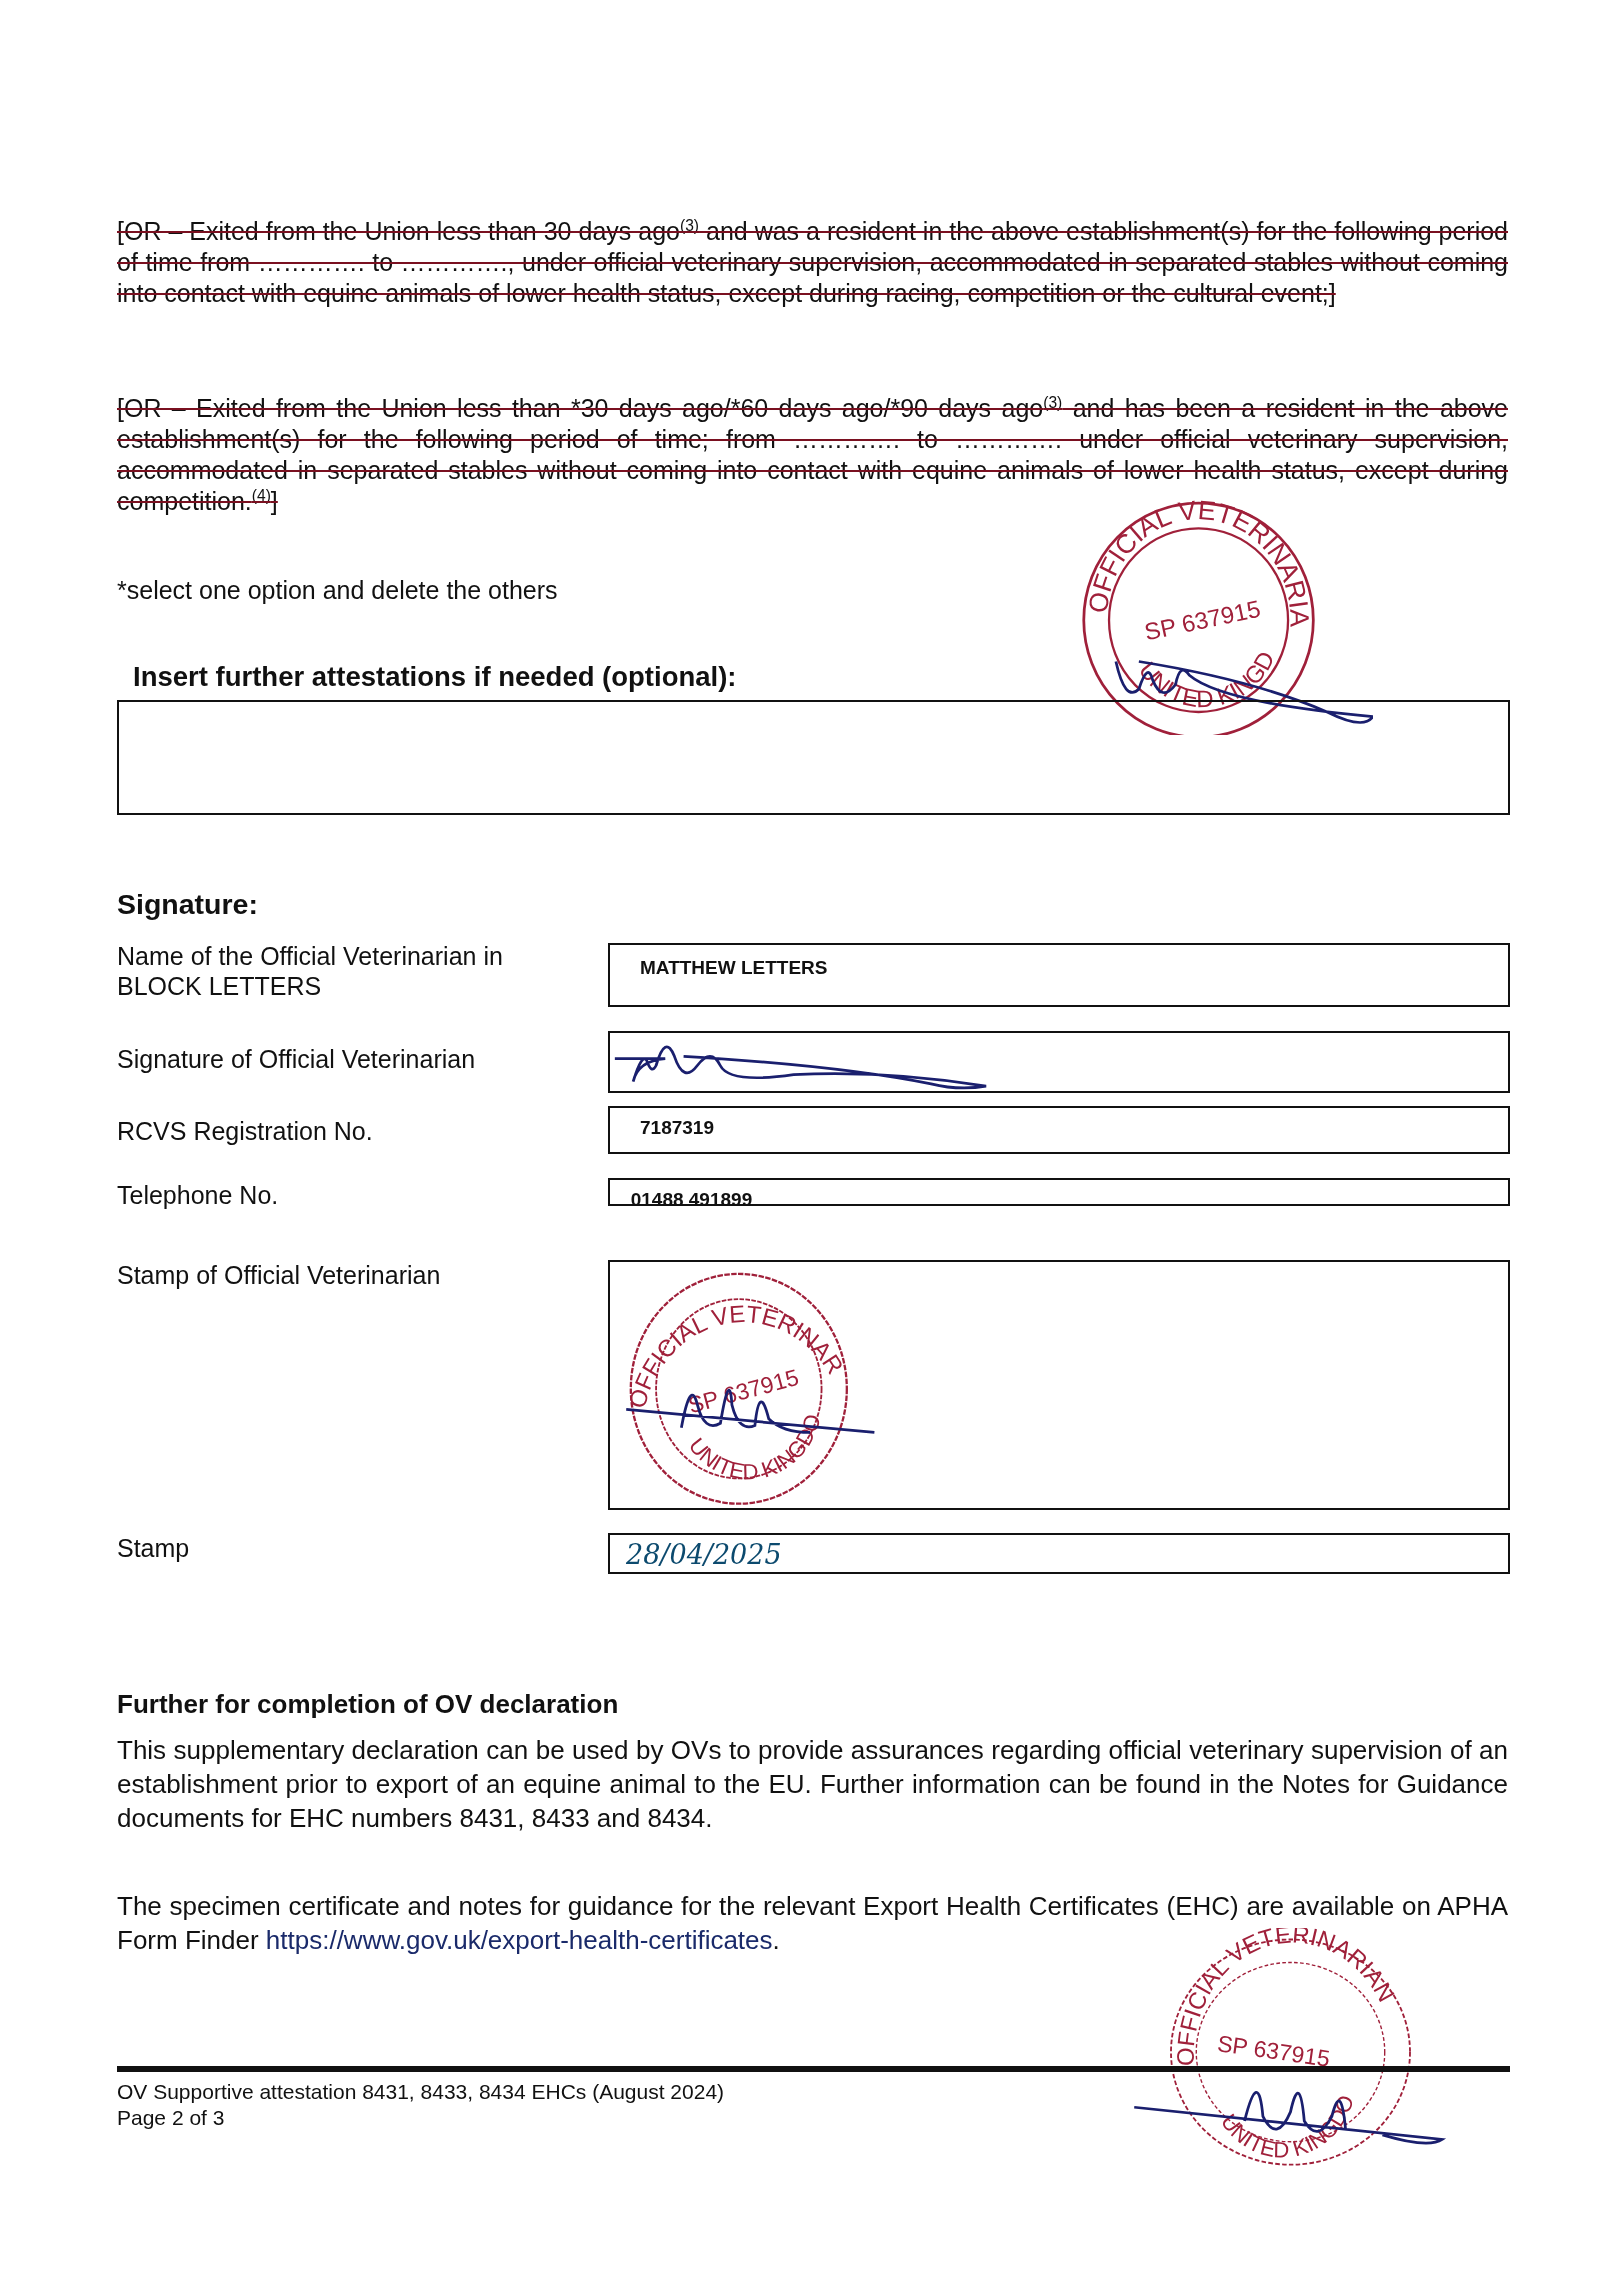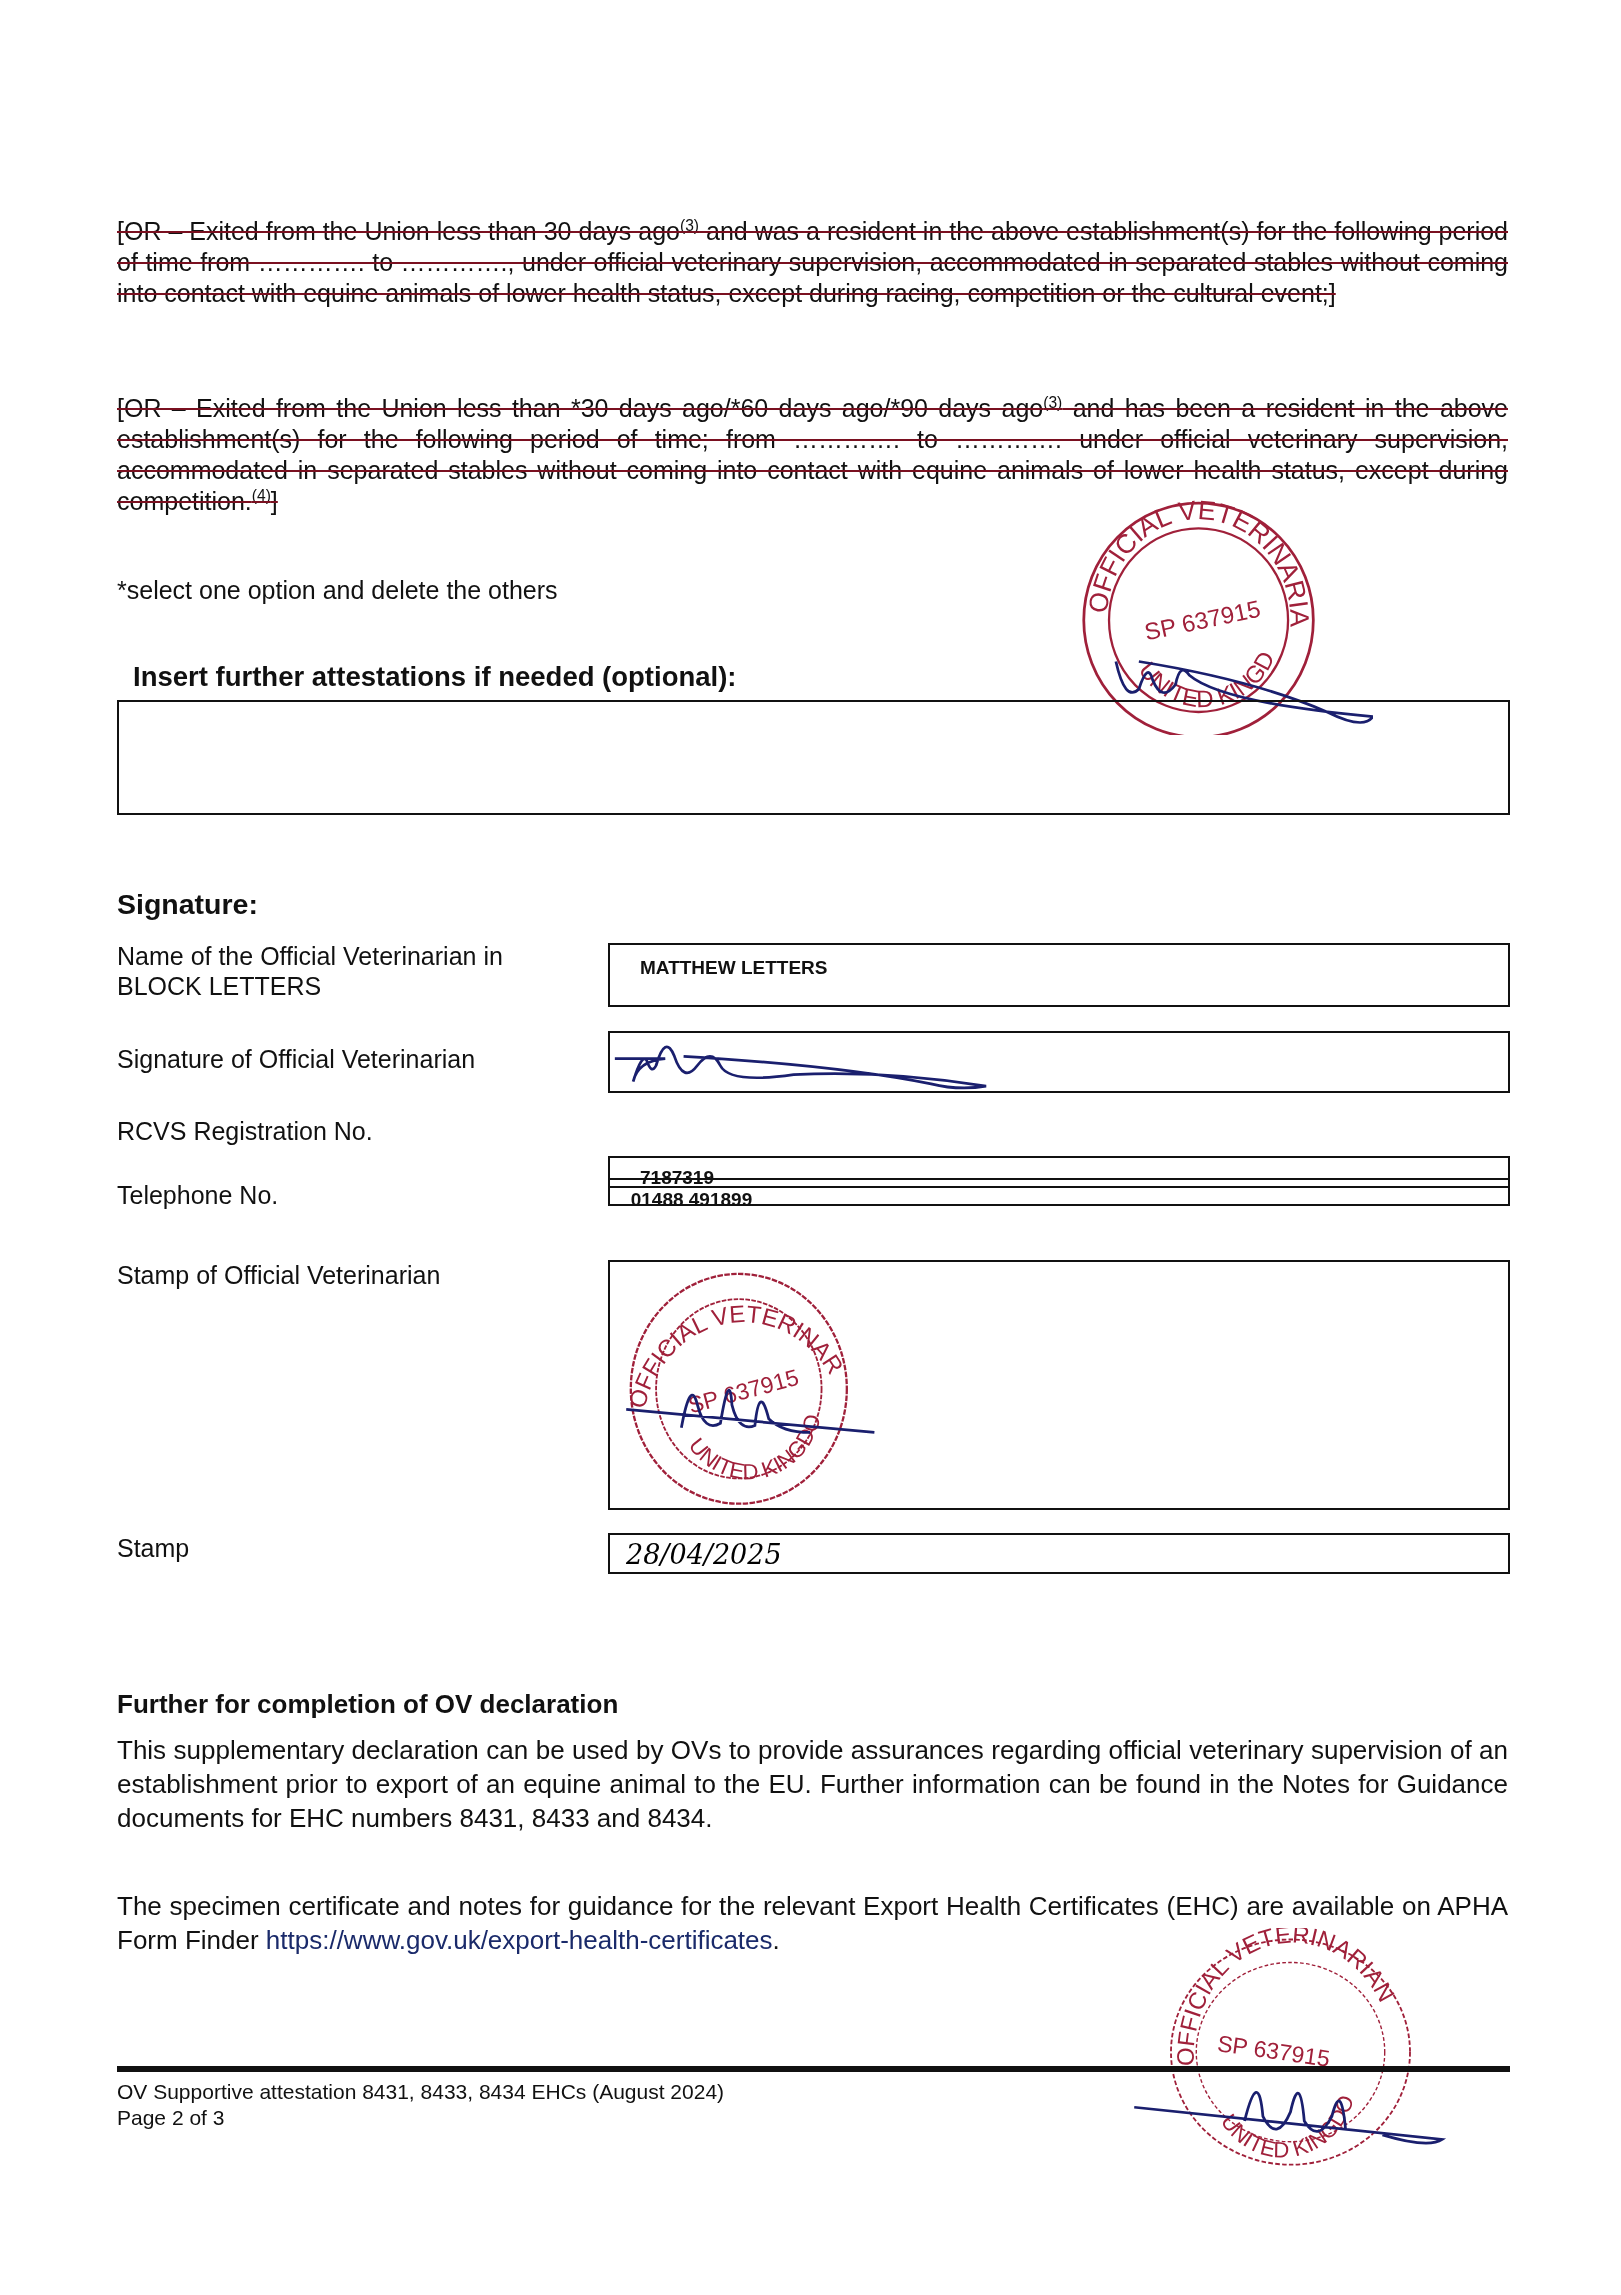--- a/index.html
+++ b/index.html
@@ -6,21 +6,21 @@
     body { width: 1622px; height: 2295px; position: relative; overflow: hidden;
            font-family: "Liberation Sans", sans-serif; color: #111; }
     .abs { position: absolute; }
     .para { font-size: 25px; line-height: 31px; text-align: justify; text-align-last: left; }
     .struck { text-decoration: line-through; text-decoration-color: #7a1020; text-decoration-thickness: 2.3px; }
     .sup { font-size: 15.6px; vertical-align: super; line-height: 0; }
     .h-bold { font-weight: bold; }
     .field-label { font-size: 25px; line-height: 30px; }
     .box { position: absolute; border: 2.3px solid #111; background: transparent; box-sizing: border-box; }
     .box-value { position: absolute; font-size: 19px; font-weight: bold; }
-    .hand { font-family: "DejaVu Serif", serif; font-style: italic; color: #000000; }
+    .hand { font-family: "DejaVu Serif", serif; font-style: italic; color: #0c4a6e; }
     .link { color: #1a2a6a; }
     .footer { font-size: 21px; line-height: 26px; }
     .stamp { position: absolute; }
   </style>
 </head>
 <body>
 
 <div class="abs para" style="left:117px; top:216px; width:1391px;">
   <span class="struck"><span>[OR – Exited from the Union less than 30 days ago</span><span class="sup">(3)</span><span> and was a resident in the above establishment(s) for the following period of time from …………. to …………., under official veterinary supervision, accommodated in separated stables without coming into contact with equine animals of lower health status, except during racing, competition or the cultural event;]</span></span>
 </div>
@@ -57,21 +57,21 @@
 </div>
 
 <div class="abs field-label" style="left:117px; top:1044px;">Signature of Official Veterinarian</div>
 <div class="box" style="left:608px; top:1031px; width:902px; height:62px;">
   <svg class="abs" style="left:0; top:4.6px;" width="413" height="55" viewBox="0 0 900 120">
     <path d="M 10 45 L 120 45 Q 60 50 50 95 Q 70 30 80 50 Q 90 80 100 60 Q 120 -10 140 40 Q 160 100 190 60 Q 220 20 240 60 Q 260 100 400 80 Q 600 70 820 105 Q 760 115 700 100 Q 500 60 160 40" fill="none" stroke="#1a1f6e" stroke-width="6"></path>
   </svg>
 </div>
 
 <div class="abs field-label" style="left:117px; top:1116px;">RCVS Registration No.</div>
-<div class="box" style="left:608px; top:1156px; width:902px; height:32px;">
+<div class="box" style="left:608px; top:1106px; width:902px; height:48px;">
   <div class="box-value" style="left:30px; top:9.2px;">7187319</div>
 </div>
 
 <div class="abs field-label" style="left:117px; top:1180px;">Telephone No.</div>
 <div class="box" style="left:608px; top:1178px; width:902px; height:28px;">
   <div class="box-value" style="left:20.7px; top:9.2px;">01488 491899</div>
 </div>
 
 <div class="abs field-label" style="left:117px; top:1260px;">Stamp of Official Veterinarian</div>
 <div class="box" style="left:608px; top:1260px; width:902px; height:250px;">

